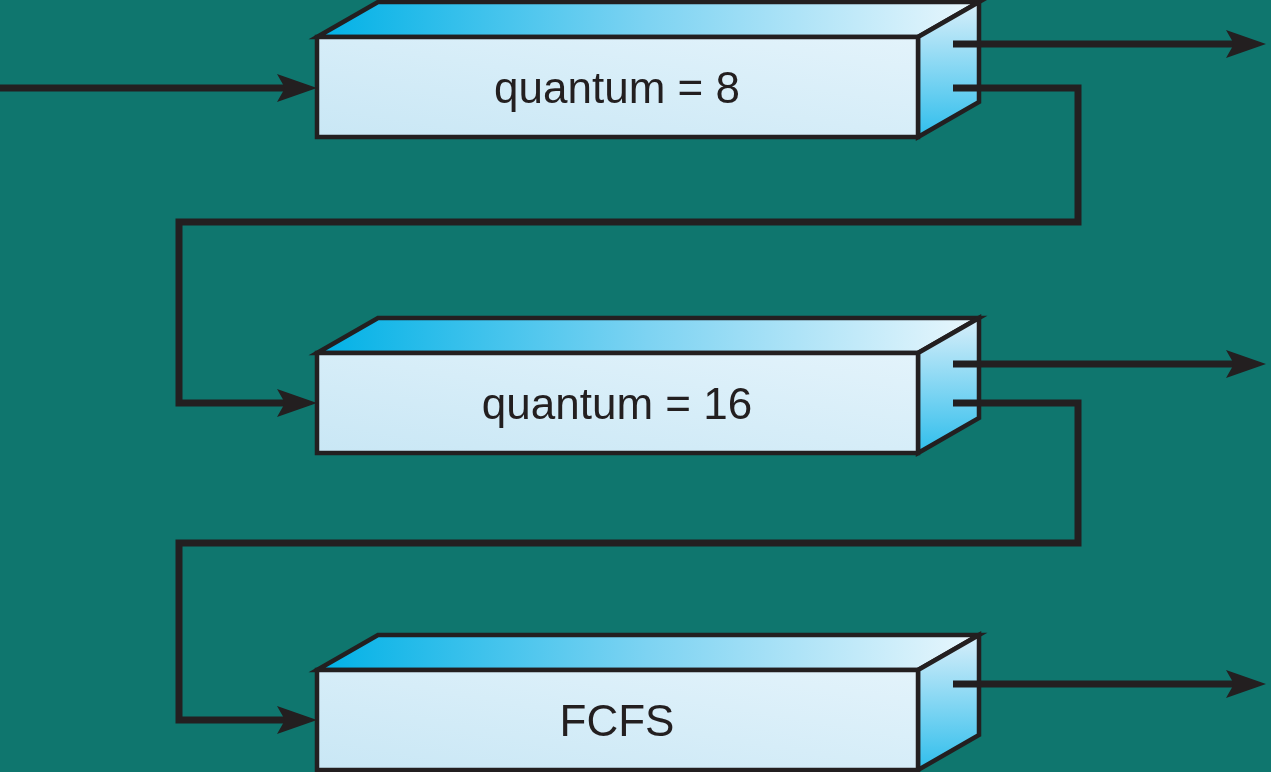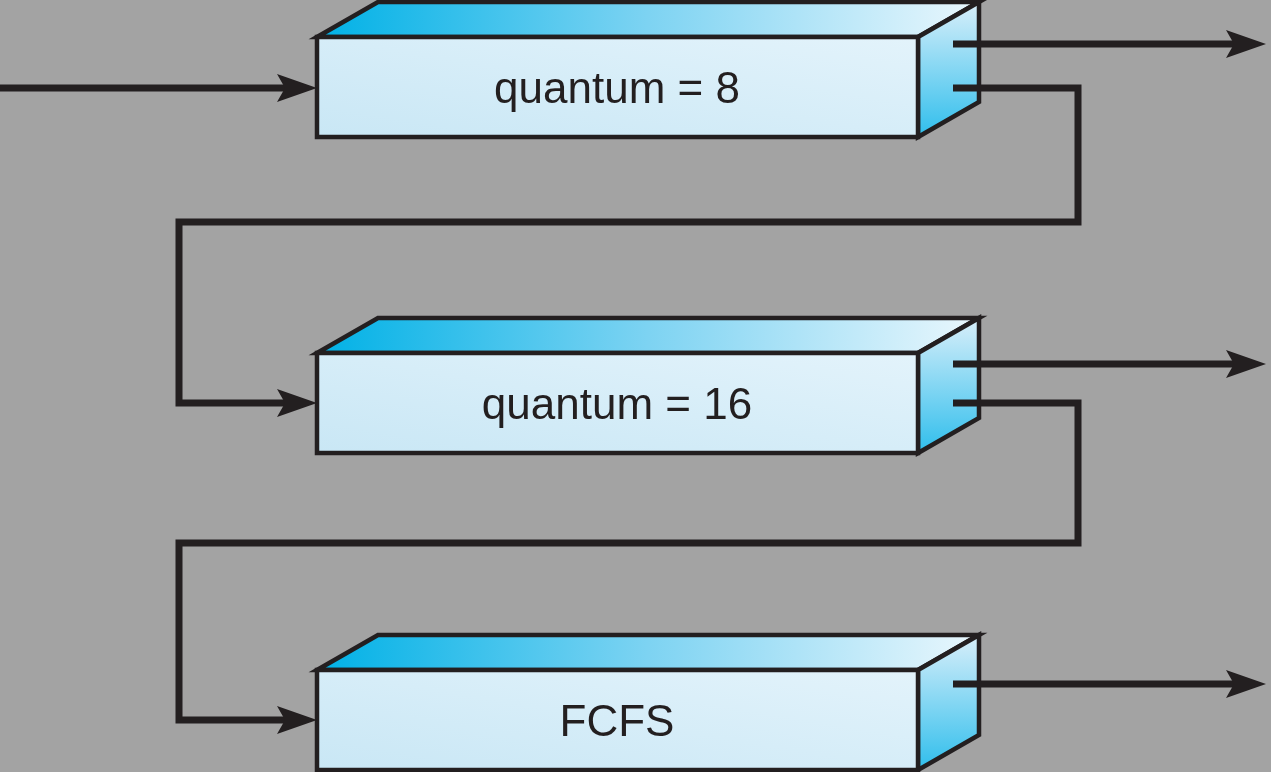--- a/index.html
+++ b/index.html
@@ -4,21 +4,21 @@
 <style>
   html, body {
     margin: 0;
     padding: 0;
     background: #ffffff;
   }
   .canvas {
     position: relative;
     width: 1271px;
     height: 772px;
-    background: #a3a3a3;
+    background: #0f766e;
     overflow: hidden;
     font-family: "Liberation Sans", sans-serif;
   }
   .canvas svg { display: block; }
   .face {
     stroke: #231f20;
     stroke-width: 4.5;
     stroke-linejoin: miter;
   }
   .face-top   { fill: url(#gradTop); }

